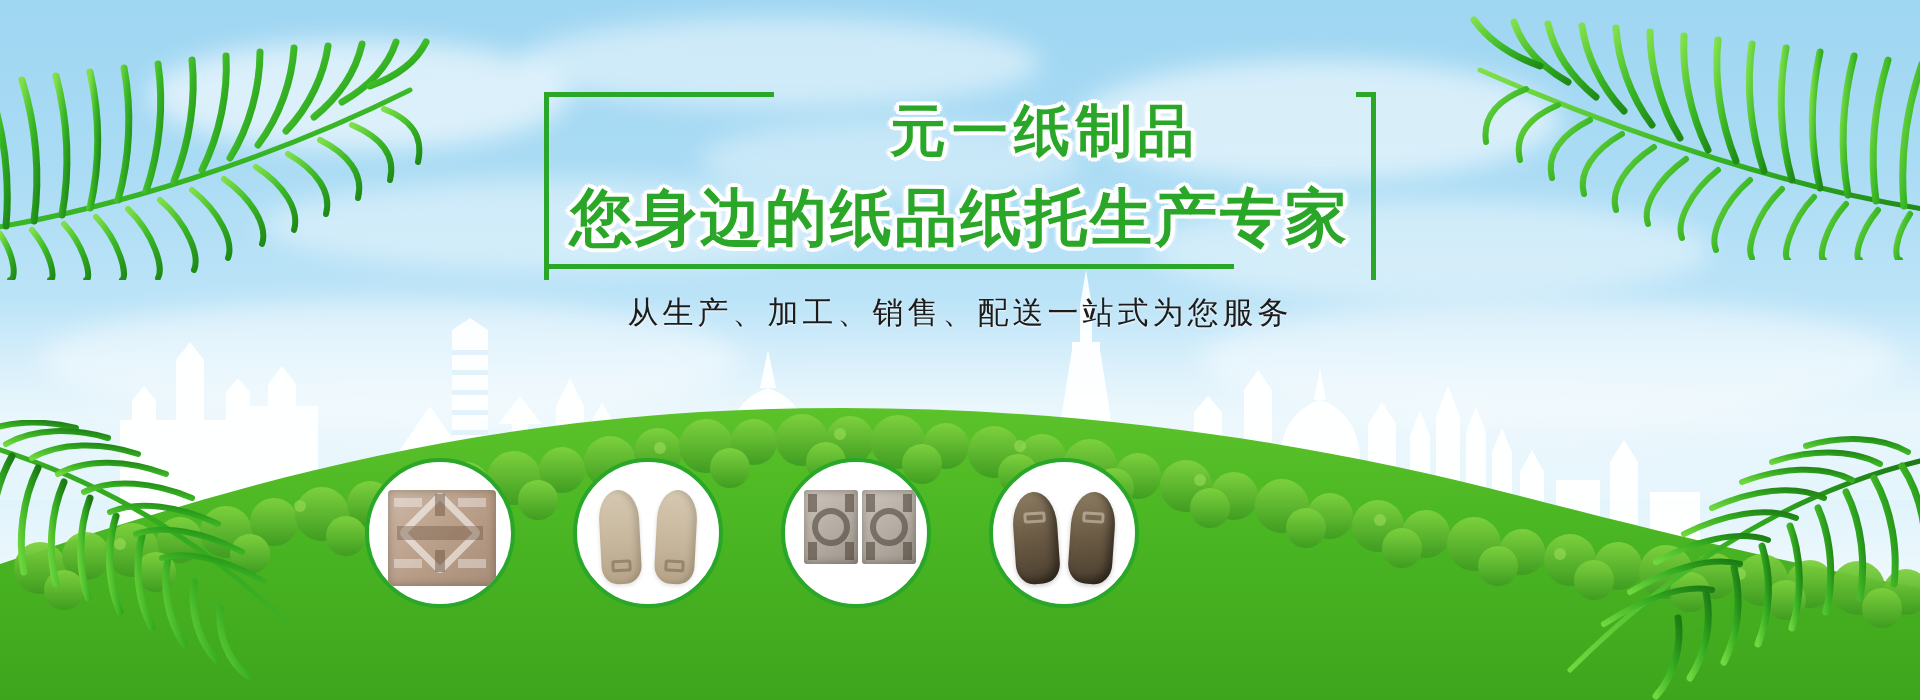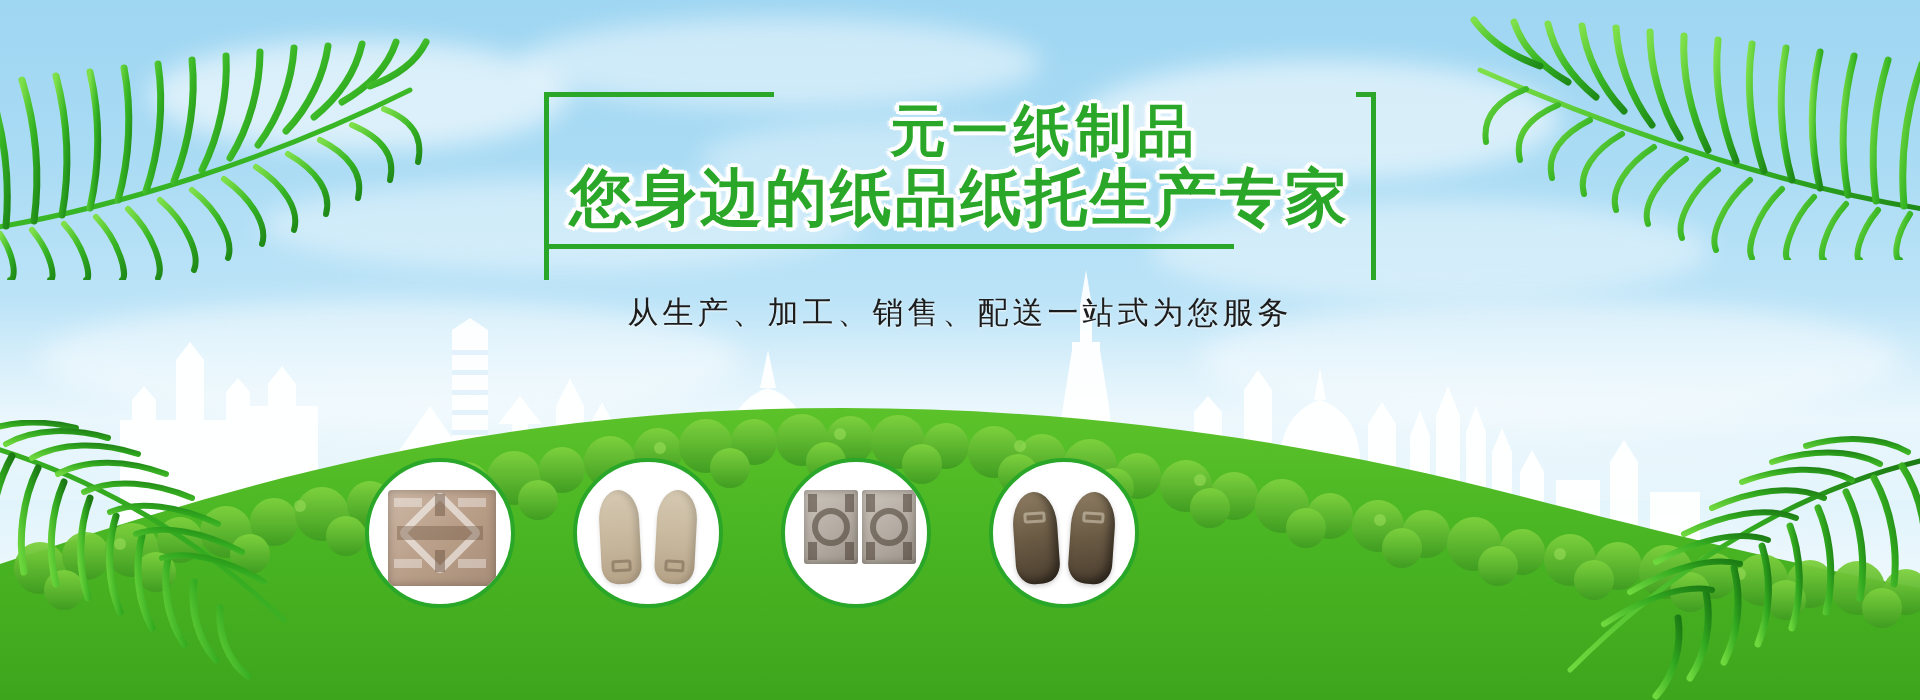--- a/index.html
+++ b/index.html
@@ -48,21 +48,21 @@
     font-size:56px; font-weight:bold; color:#2aa728; letter-spacing:6px;
     line-height:1.1; position:relative; z-index:3; margin-top:2px;
     text-shadow:
       -3px -3px 0 #fff, 3px -3px 0 #fff, -3px 3px 0 #fff, 3px 3px 0 #fff,
       -4px 0 0 #fff, 4px 0 0 #fff, 0 -4px 0 #fff, 0 4px 0 #fff,
       -5px 0 3px #fff, 5px 0 3px #fff;
     padding-left:170px;
   }
   .title-line2{
     font-size:62px; font-weight:bold; color:#2aa728; letter-spacing:3px;
-    line-height:1.15; position:relative; z-index:3; margin-top:0;
+    line-height:1.15; position:relative; z-index:3; margin-top:20px;
     text-shadow:
       -3px -3px 0 #fff, 3px -3px 0 #fff, -3px 3px 0 #fff, 3px 3px 0 #fff,
       -4px 0 0 #fff, 4px 0 0 #fff, 0 -4px 0 #fff, 0 4px 0 #fff,
       -5px 0 3px #fff, 5px 0 3px #fff;
   }
   .subtitle{
     position:absolute; left:0; top:292px; width:1920px; text-align:center;
     font-size:31px; color:#1c1c1c; letter-spacing:4px; font-weight:500;
     text-shadow:0 1px 2px rgba(255,255,255,.85);
   }

